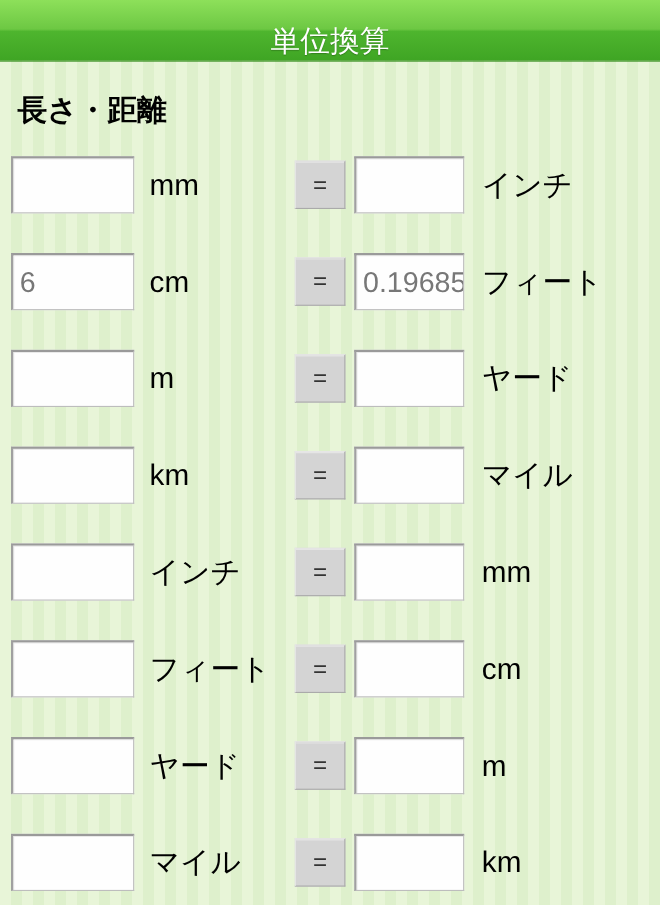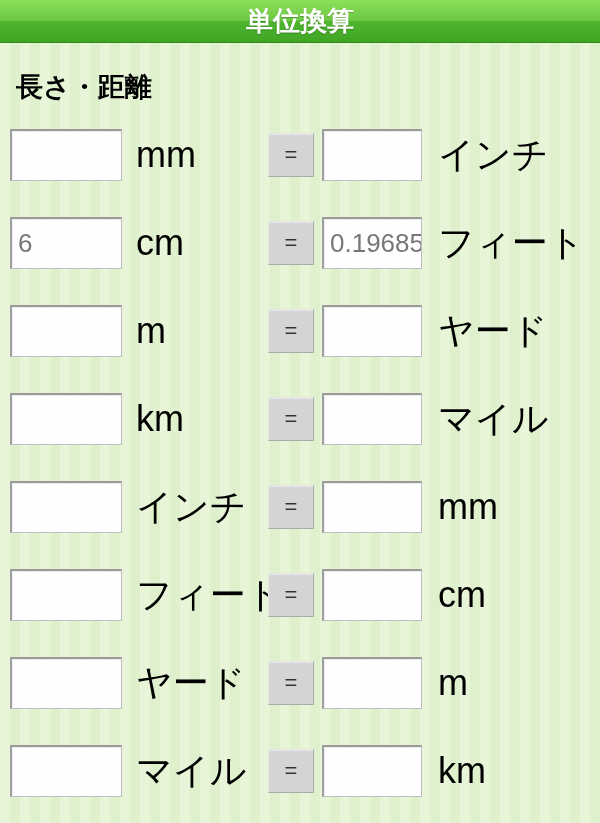--- a/index.html
+++ b/index.html
@@ -11,27 +11,27 @@
         90deg,
         #e8f5d8 0px,
         #e8f5d8 10px,
         #def0cc 10px,
         #def0cc 20px
       );
       overflow: hidden;
     }
     .header {
       background: linear-gradient(180deg, #8de05a 0%, #6dc843 48%, #4eb52e 52%, #3fa524 100%);
-      height: 43px;
-      display: flex;
-      align-items: center;
+      height: 56px;
+      display: flex;
+      align-items: flex-end;
       justify-content: center;
       color: #fff;
       font-size: 27px;
-      font-weight: bold;
+      font-weight: normal;
       text-shadow: 0 1px 1px rgba(0,0,0,0.25);
       border-bottom: 1px solid #2e8a15;
     }
     .section-title {
       font-size: 27px;
       font-weight: bold;
       color: #000;
       padding: 26px 16px 6px 16px;
     }
     .rows {
@@ -54,21 +54,21 @@
       color: #777;
       padding: 0 6px;
       display: flex;
       align-items: center;
       width: 112px;
       overflow: hidden;
       white-space: nowrap;
     }
     .field.right { width: 100px; }
     .unit-label {
-      font-size: 36px;
+      font-size: 27px;
       color: #000;
       padding-left: 8px;
       white-space: nowrap;
     }
     .eq-wrap {
       display: flex;
       justify-content: center;
     }
     .eq-btn {
       width: 46px;

